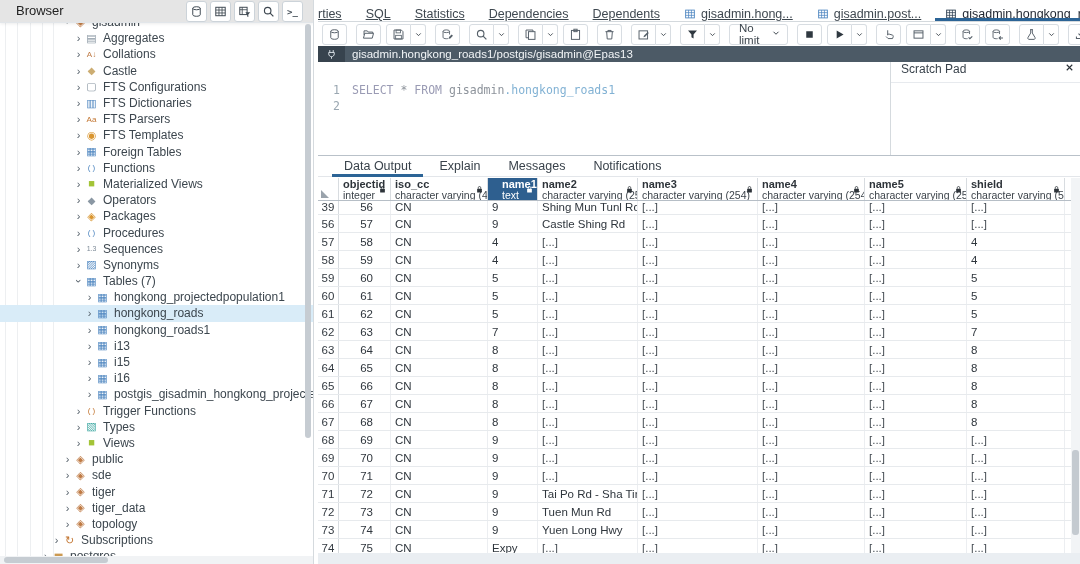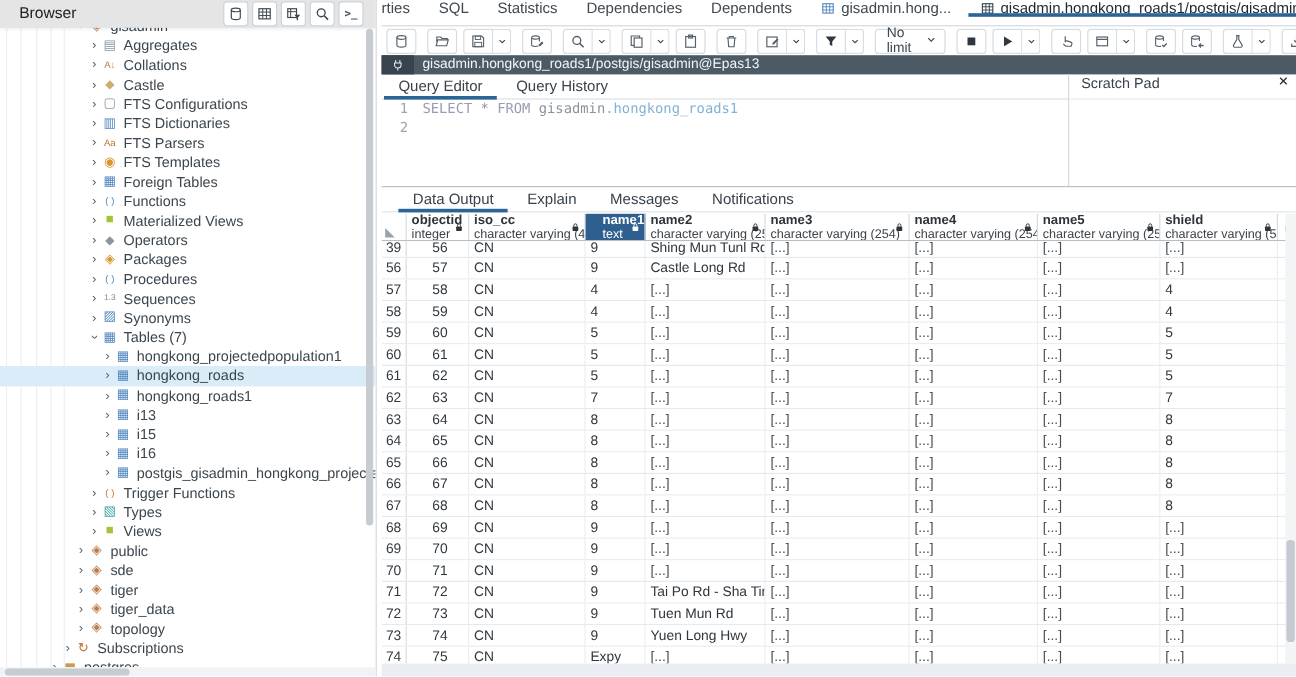--- a/index.html
+++ b/index.html
@@ -23,21 +23,21 @@
   .tarrow.exp{transform:rotate(90deg);}
   .ticon{display:inline-block;width:15px;text-align:center;margin-right:4px;flex:0 0 15px;font-size:11px;line-height:11px;}
   .tlabel{font-size:12px;color:#3c464e;}
   #sb-vscroll{position:absolute;right:2px;top:24px;width:6px;height:414px;background:#c6ccd2;border-radius:3px;z-index:6;}
   #sb-hscroll{position:absolute;left:0;right:0;bottom:0;height:8px;background:#f1f3f5;z-index:6;}
   #sb-hthumb{position:absolute;left:4px;top:1px;width:104px;height:6px;background:#c6ccd2;border-radius:3px;}
   
   #main{position:absolute;left:318px;top:0;width:762px;height:564px;background:#fff;}
   
   #toptabs{position:absolute;left:0;top:0;width:762px;height:21px;border-bottom:1px solid #d4d9dd;
-           display:flex;align-items:flex-start;}
+           display:flex;align-items:flex-end;text-decoration:underline;}
   .ttab{position:relative;display:flex;align-items:center;gap:5px;padding:0 12px;font-size:12.5px;color:#3f4850;}
   .ttab.first{padding-left:0;}
   .ttab.active{color:#1f2530;}
   .ttab.active::after{content:"";position:absolute;left:2px;right:2px;bottom:0;height:3px;background:#2c6496;}
   
   #qtoolbar{position:absolute;left:4px;top:22px;width:756px;height:24px;display:flex;align-items:center;}
   .tb-group{display:flex;height:21px;}
   .tb-btn{width:25px;height:21px;border:1px solid #d8dde2;border-radius:3px;background:#fff;
           display:flex;align-items:center;justify-content:center;box-sizing:border-box;}
   .tb-caret{width:15px;height:21px;border:1px solid #d8dde2;border-left:none;border-radius:0 3px 3px 0;
@@ -332,20 +332,27 @@
         <div class="ttab">
           <span>Dependents</span>
         </div>
         <div class="ttab">
           <svg viewBox="0 0 16 16" width="12" height="12">
             <rect x="2.2" y="2.8" width="11.6" height="10.4" fill="none" stroke="#4e86c0" stroke-width="1.2"></rect>
             <path d="M2.2 6.2h11.6M2.2 9.8h11.6M6.1 2.8v10.4M9.9 2.8v10.4" stroke="#4e86c0" stroke-width="1" fill="none"></path>
           </svg>
           <span>gisadmin.hong...</span>
         </div>
+        <div class="ttab">
+          <svg viewBox="0 0 16 16" width="12" height="12">
+            <rect x="2.2" y="2.8" width="11.6" height="10.4" fill="none" stroke="#4e86c0" stroke-width="1.2"></rect>
+            <path d="M2.2 6.2h11.6M2.2 9.8h11.6M6.1 2.8v10.4M9.9 2.8v10.4" stroke="#4e86c0" stroke-width="1" fill="none"></path>
+          </svg>
+          <span>gisadmin.post...</span>
+        </div>
         <div class="ttab active">
           <svg viewBox="0 0 16 16" width="12" height="12">
             <rect x="2.2" y="2.8" width="11.6" height="10.4" fill="none" stroke="#2c3e50" stroke-width="1.2"></rect>
             <path d="M2.2 6.2h11.6M2.2 9.8h11.6M6.1 2.8v10.4M9.9 2.8v10.4" stroke="#2c3e50" stroke-width="1" fill="none"></path>
           </svg>
           <span>gisadmin.hongkong_roads1/postgis/gisadmin@Epas13</span>
         </div>
       </div>
 
     <div id="qtoolbar">
@@ -542,24 +549,20 @@
 
     <div id="connbar">
       <span id="conn-icon">
           <svg viewBox="0 0 16 16" width="11" height="11">
             <path d="M5.5 1.5v3.5M10.5 1.5v3.5M4 5h8v2.2c0 2.2-1.8 4-4 4s-4-1.8-4-4zM8 11.2v3" fill="none" stroke="#e6edf3" stroke-width="1.3"></path>
           </svg>
         </span>
       <span id="conn-label">gisadmin.hongkong_roads1/postgis/gisadmin@Epas13</span>
     </div>
 
-    <div id="qtabs-row">
-      <div class="qtab active">Query Editor</div>
-      <div class="qtab">Query History</div>
-    </div>
 
     <div id="editor">
         <div class="eline">
           <span class="lnum">1</span>
           <span class="lcode"><span class="tok kw">SELECT</span><span class="tok pl"> * </span><span class="tok kw">FROM</span><span class="tok pl"> gisadmin</span><span class="tok ident">.hongkong_roads1</span></span>
         </div>
         <div class="eline">
           <span class="lnum">2</span>
           <span class="lcode"></span>
         </div>
@@ -709,21 +712,21 @@
             <div class="gc num" style="width: 52px; flex: 0 0 52px;">
               <span>57</span>
             </div>
             <div class="gc" style="width: 97px; flex: 0 0 97px;">
               <span>CN</span>
             </div>
             <div class="gc" style="width: 50px; flex: 0 0 50px;">
               <span>9</span>
             </div>
             <div class="gc" style="width: 100px; flex: 0 0 100px;">
-              <span>Castle Long Rd</span>
+              <span>Castle Shing Rd</span>
             </div>
             <div class="gc" style="width: 120px; flex: 0 0 120px;">
               <span class="ell">[...]</span>
             </div>
             <div class="gc" style="width: 107px; flex: 0 0 107px;">
               <span class="ell">[...]</span>
             </div>
             <div class="gc" style="width: 102px; flex: 0 0 102px;">
               <span class="ell">[...]</span>
             </div>

